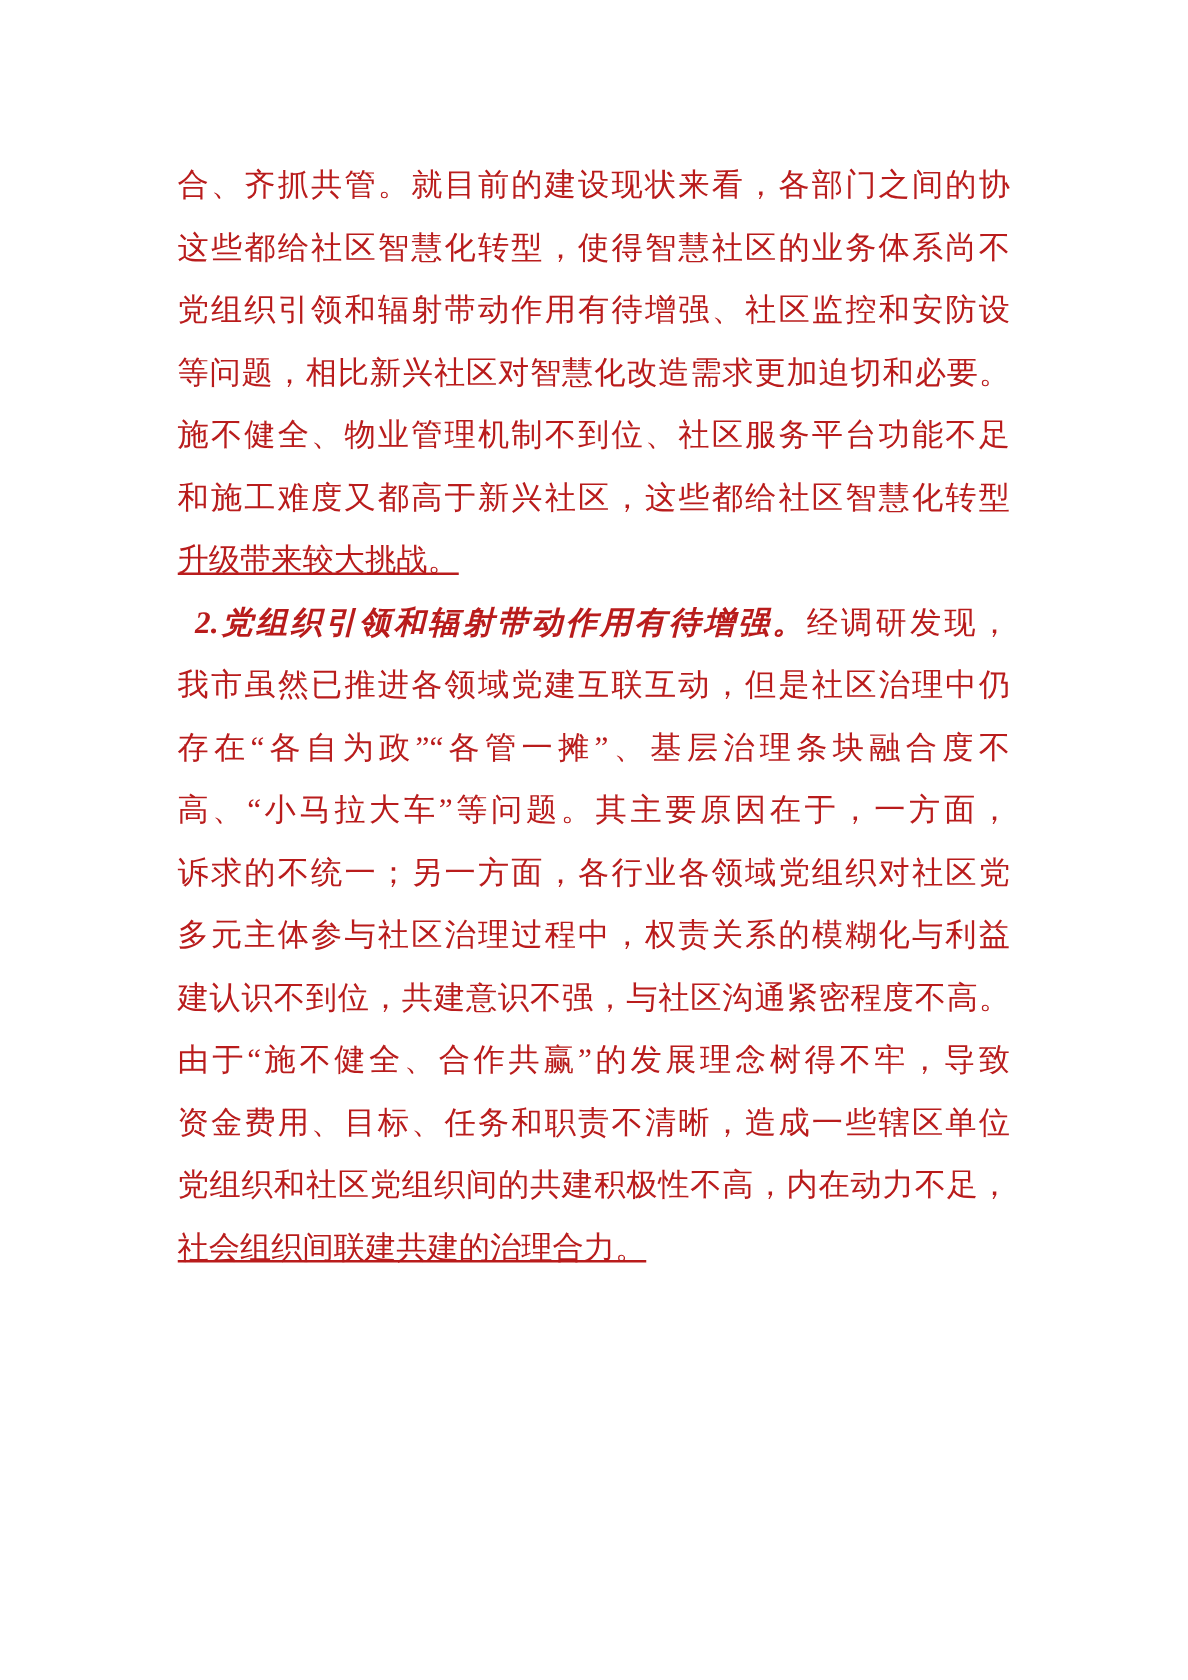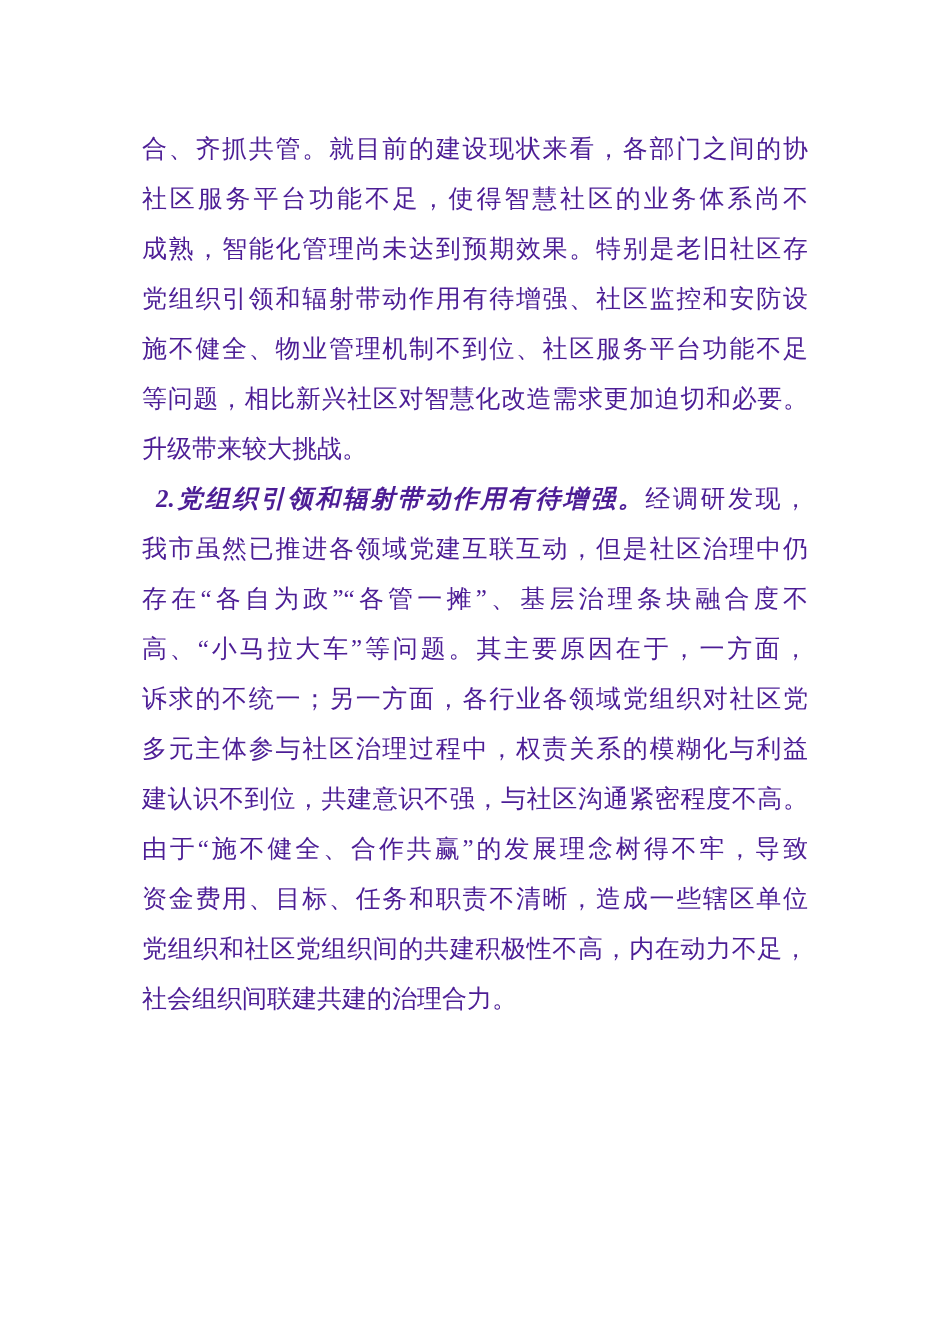--- a/index.html
+++ b/index.html
@@ -28,40 +28,41 @@
     font-size: 25px;
     letter-spacing: 0;
     text-align: justify;
     text-align-last: justify;
     white-space: normal;
     overflow: hidden;
   }
   .line.align-left {
     text-align: center;
     text-align-last: left;
+    text-decoration: underline;
   }
   .line.indent {
     text-indent: 14px;
   }
   .seg-bold {
     font-weight: 700;
     font-style: italic;
   }
 </style>
 </head>
 <body style="background: rgb(255, 255, 255);">
 
 <div class="page">
-  <div class="textblock" id="textblock" style="color: #4c1d95;">
+  <div class="textblock" id="textblock" style="color: #b91c1c;">
       <div class="line"><span class="seg-regular">合、齐抓共管。就目前的建设现状来看，各部门之间的协</span></div>
-      <div class="line"><span class="seg-regular">社区服务平台功能不足，使得智慧社区的业务体系尚不</span></div>
-      <div class="line"><span class="seg-regular">成熟，智能化管理尚未达到预期效果。特别是老旧社区存</span></div>
+      <div class="line"><span class="seg-regular">这些都给社区智慧化转型，使得智慧社区的业务体系尚不</span></div>
       <div class="line"><span class="seg-regular">党组织引领和辐射带动作用有待增强、社区监控和安防设</span></div>
+      <div class="line"><span class="seg-regular">等问题，相比新兴社区对智慧化改造需求更加迫切和必要。</span></div>
       <div class="line"><span class="seg-regular">施不健全、物业管理机制不到位、社区服务平台功能不足</span></div>
-      <div class="line"><span class="seg-regular">等问题，相比新兴社区对智慧化改造需求更加迫切和必要。</span></div>
+      <div class="line"><span class="seg-regular">和施工难度又都高于新兴社区，这些都给社区智慧化转型</span></div>
       <div class="line align-left"><span class="seg-regular">升级带来较大挑战。</span></div>
       <div class="line indent"><span class="seg-bold">2.党组织引领和辐射带动作用有待增强。</span><span class="seg-regular">经调研发现，</span></div>
       <div class="line"><span class="seg-regular">我市虽然已推进各领域党建互联互动，但是社区治理中仍</span></div>
       <div class="line"><span class="seg-regular">存在“各自为政”“各管一摊”、基层治理条块融合度不</span></div>
       <div class="line"><span class="seg-regular">高、“小马拉大车”等问题。其主要原因在于，一方面，</span></div>
       <div class="line"><span class="seg-regular">诉求的不统一；另一方面，各行业各领域党组织对社区党</span></div>
       <div class="line"><span class="seg-regular">多元主体参与社区治理过程中，权责关系的模糊化与利益</span></div>
       <div class="line"><span class="seg-regular">建认识不到位，共建意识不强，与社区沟通紧密程度不高。</span></div>
       <div class="line"><span class="seg-regular">由于“施不健全、合作共赢”的发展理念树得不牢，导致</span></div>
       <div class="line"><span class="seg-regular">资金费用、目标、任务和职责不清晰，造成一些辖区单位</span></div>

